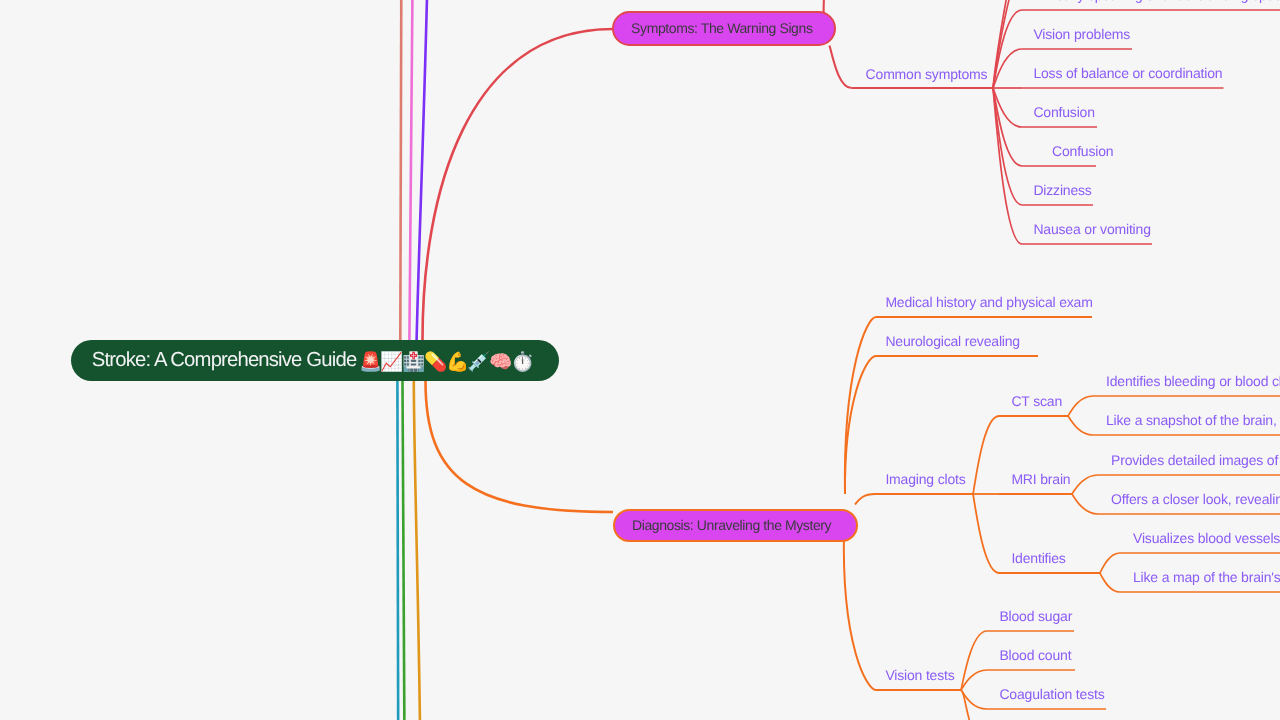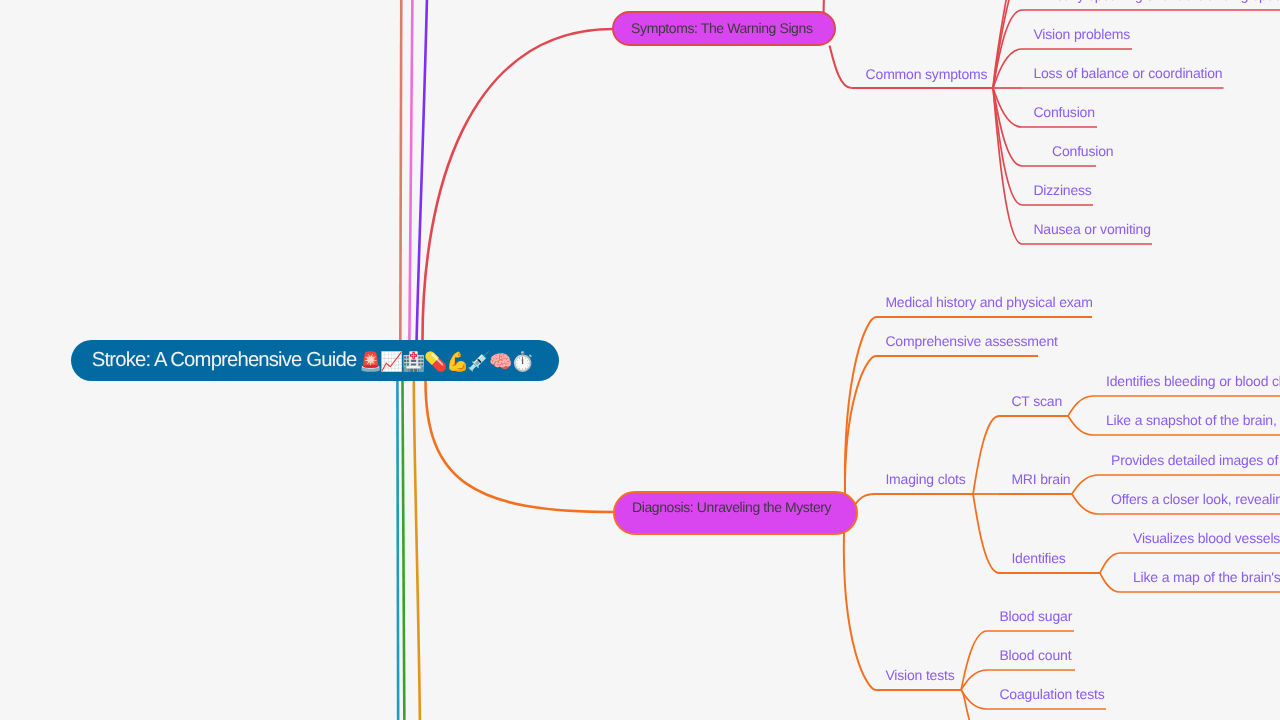--- a/index.html
+++ b/index.html
@@ -2,21 +2,21 @@
 <html><head>
 <meta charset="utf-8">
 <title>Stroke: A Comprehensive Guide</title>
 <style>
   html,body{margin:0;padding:0;}
   body{width:1280px;height:720px;overflow:hidden;background:#f6f6f6;
        font-family:"Liberation Sans",sans-serif;
        -webkit-font-smoothing:antialiased;text-rendering:geometricPrecision;}
   #map{position:absolute;left:0;top:-60px;width:1280px;height:840px;overflow:hidden;}
   #edges{position:absolute;left:0;top:60px;width:1280px;height:720px;}
-  .root-node{position:absolute;background:#0369a1;color:#f2f2f4;border-radius:999px;
+  .root-node{position:absolute;background:#14532d;color:#f2f2f4;border-radius:999px;
     white-space:nowrap;font-size:20.3px;line-height:1;letter-spacing:-0.83px;
     display:block;box-sizing:border-box;padding:10.4px 0 0 20.8px;}
   .root-node .emo{font-size:18.7px;margin-left:-2.2px;letter-spacing:-1.5px;vertical-align:-1.5px;}
   .pill{position:absolute;background:#d946ef;border-radius:999px;
     white-space:nowrap;font-size:14px;color:#3b3b3e;line-height:1;letter-spacing:-0.4px;
     display:block;box-sizing:border-box;padding:7.4px 0 0 16.8px;}
   .leaf{position:absolute;white-space:nowrap;color:#8b5cf6;font-size:14px;line-height:1;letter-spacing:-0.18px;}
 </style>
 </head>
 <body>
@@ -86,32 +86,32 @@
   <path d="M961 690C965.6 690 969 748 987 748" stroke="#f4701f" stroke-width="1.7" fill="none"></path>
   </svg>
 
   <div class="root-node" style="left:71px;top:400px;width:488px;height:41px">
     <span>Stroke: A Comprehensive Guide</span>
     <span class="emo">🚨📈🏥💊💪💉🧠⏱️</span>
   </div>
 
   <div class="pill" style="left:612.3px;top:71.4px;width:223.5px;height:34.6px;border:2.6px solid #e0474f"><span>Symptoms: The Warning Signs</span></div>
 
-  <div class="pill" style="left:613.2px;top:551px;width:244.6px;height:44px;border:2.6px solid #f4701f"><span>Diagnosis: Unraveling the Mystery</span></div>
+  <div class="pill" style="left:613.2px;top:569px;width:244.6px;height:33px;border:2.6px solid #f4701f"><span>Diagnosis: Unraveling the Mystery</span></div>
 
   <div class="leaf" style="left:865.6px;top:126.8px">Common symptoms</div>
   <div class="leaf" style="left:1033.4px;top:48px">Difficulty speaking or understanding speech</div>
   <div class="leaf" style="left:1033.4px;top:87px">Vision problems</div>
   <div class="leaf" style="left:1033.4px;top:126px">Loss of balance or coordination</div>
   <div class="leaf" style="left:1033.4px;top:165px">Confusion</div>
   <div class="leaf" style="left:1052px;top:204px">Confusion</div>
   <div class="leaf" style="left:1033.4px;top:243px">Dizziness</div>
   <div class="leaf" style="left:1033.4px;top:282px">Nausea or vomiting</div>
   <div class="leaf" style="left:885.4px;top:355px">Medical history and physical exam</div>
-  <div class="leaf" style="left:885.4px;top:394px">Comprehensive assessment</div>
+  <div class="leaf" style="left:885.4px;top:394px">Neurological revealing</div>
   <div class="leaf" style="left:885.4px;top:532px">Imaging clots</div>
   <div class="leaf" style="left:885.4px;top:728px">Vision tests</div>
   <div class="leaf" style="left:1011.4px;top:454px">CT scan</div>
   <div class="leaf" style="left:1011.4px;top:532px">MRI brain</div>
   <div class="leaf" style="left:1011.4px;top:611px">Identifies</div>
   <div class="leaf" style="left:1106px;top:434px">Identifies bleeding or blood clots</div>
   <div class="leaf" style="left:1106px;top:473px">Like a snapshot of the brain, it reveals</div>
   <div class="leaf" style="left:1111px;top:513px">Provides detailed images of the brain</div>
   <div class="leaf" style="left:1111px;top:552px">Offers a closer look, revealing subtle</div>
   <div class="leaf" style="left:1133px;top:591px">Visualizes blood vessels</div>

